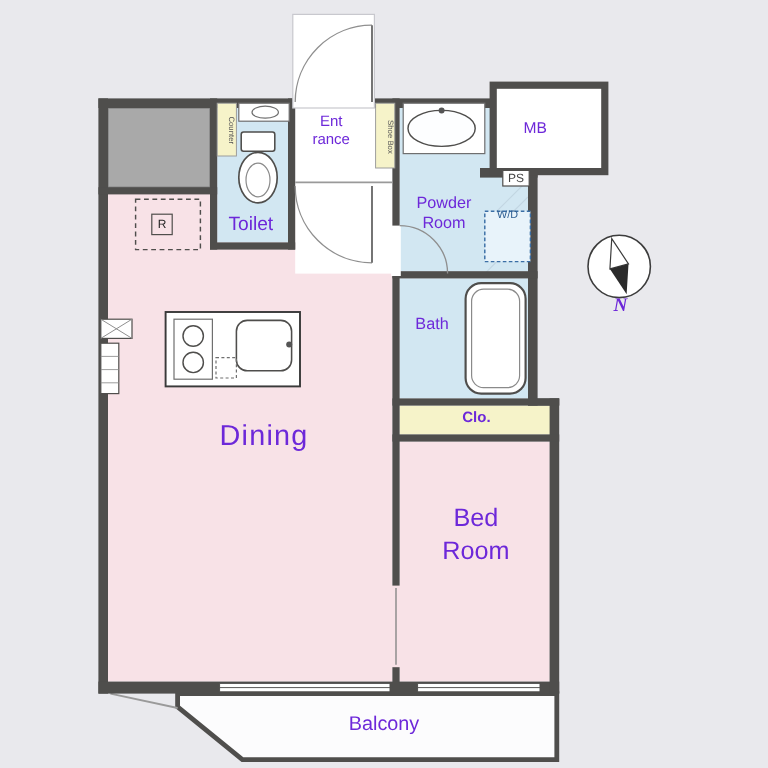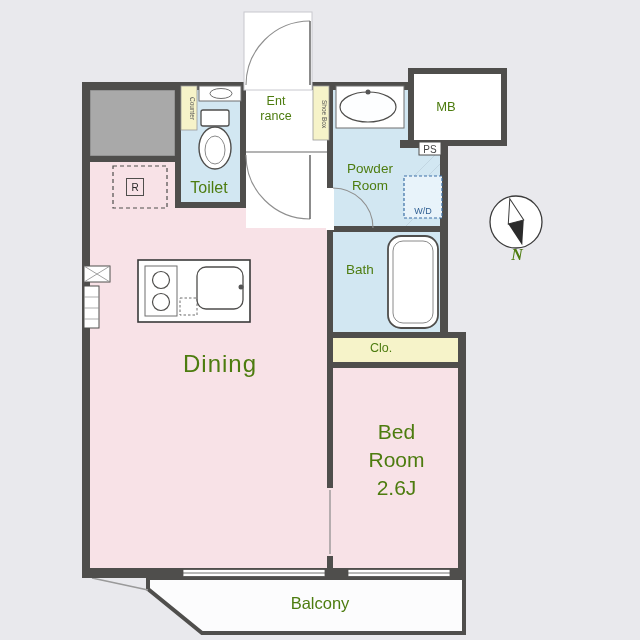--- a/index.html
+++ b/index.html
@@ -1,19 +1,19 @@
 <!DOCTYPE html>
 <html><head>
 <meta charset="utf-8">
 <style>
   html,body{margin:0;padding:0;background:#e9e9ed;}
   .stage{position:relative;width:640px;height:640px;background:#e9e9ed;overflow:hidden;
          font-family:"Liberation Sans",sans-serif;}
   .stage svg{position:absolute;left:0;top:0;}
-  .lbl{position:absolute;color:#4d7c0f;text-align:center;}
+  .lbl{position:absolute;color:#6d28d9;text-align:center;}
   .lbl span{display:block;}
   .vert{writing-mode:vertical-rl;text-orientation:mixed;}
   .rbox{position:absolute;border:1px solid #4f4e4c;display:flex;align-items:center;
         justify-content:center;background:transparent;}
 </style>
 </head>
 <body>
 
 <div class="stage">
 
@@ -129,42 +129,41 @@
   </g>
 </svg>
 
 <div class="lbl" style="left:128px;top:348px;width:184px;font-size:24px;line-height:32px;letter-spacing:1px;">
   <span>Dining</span>
 </div>
 
 <div class="lbl" style="left:334px;top:418px;width:125px;font-size:21px;line-height:28px;">
   <span>Bed</span>
   <span>Room</span>
-  <span>2.6J</span>
 </div>
 
 <div class="lbl" style="left:176px;top:179px;width:66px;font-size:16px;">Toilet</div>
 
 <div class="lbl" style="left:250px;top:94px;width:52px;font-size:12.5px;line-height:15px;">
   <span>Ent</span>
   <span>rance</span>
 </div>
 
 <div class="lbl" style="left:328px;top:160px;width:84px;font-size:13.5px;line-height:17px;">
   <span>Powder</span>
   <span>Room</span>
 </div>
 
 <div class="lbl" style="left:337px;top:262px;width:46px;font-size:13.5px;">Bath</div>
 
-<div class="lbl" style="left:318px;top:341px;width:126px;font-size:12.5px;">Clo.</div>
+<div class="lbl" style="left:334px;top:341px;width:126px;font-size:12.5px;font-weight:bold;">Clo.</div>
 
 <div class="lbl" style="left:420px;top:99px;width:52px;font-size:13px;">MB</div>
 
-<div class="lbl" style="left:404px;top:206px;width:38px;font-size:9px;color:#2f5f93;">W/D</div>
+<div class="lbl" style="left:404px;top:174px;width:38px;font-size:9px;color:#2f5f93;">W/D</div>
 
 <div class="lbl" style="left:245px;top:594px;width:150px;font-size:16.5px;">Balcony</div>
 
 <div class="lbl vert" style="left:182px;top:88px;width:14px;height:42px;font-size:6.5px;color:#555;">Counter</div>
 
 <div class="lbl vert" style="left:314px;top:88px;width:14px;height:52px;font-size:6.5px;color:#555;">Shoe Box</div>
 
 <div class="rbox" style="left:126px;top:178px;width:16px;height:16px;font-size:10px;color:#262626;">R</div>
 
 <div class="lbl" style="left:419px;top:144px;width:22px;font-size:10px;color:#444;">PS</div>

